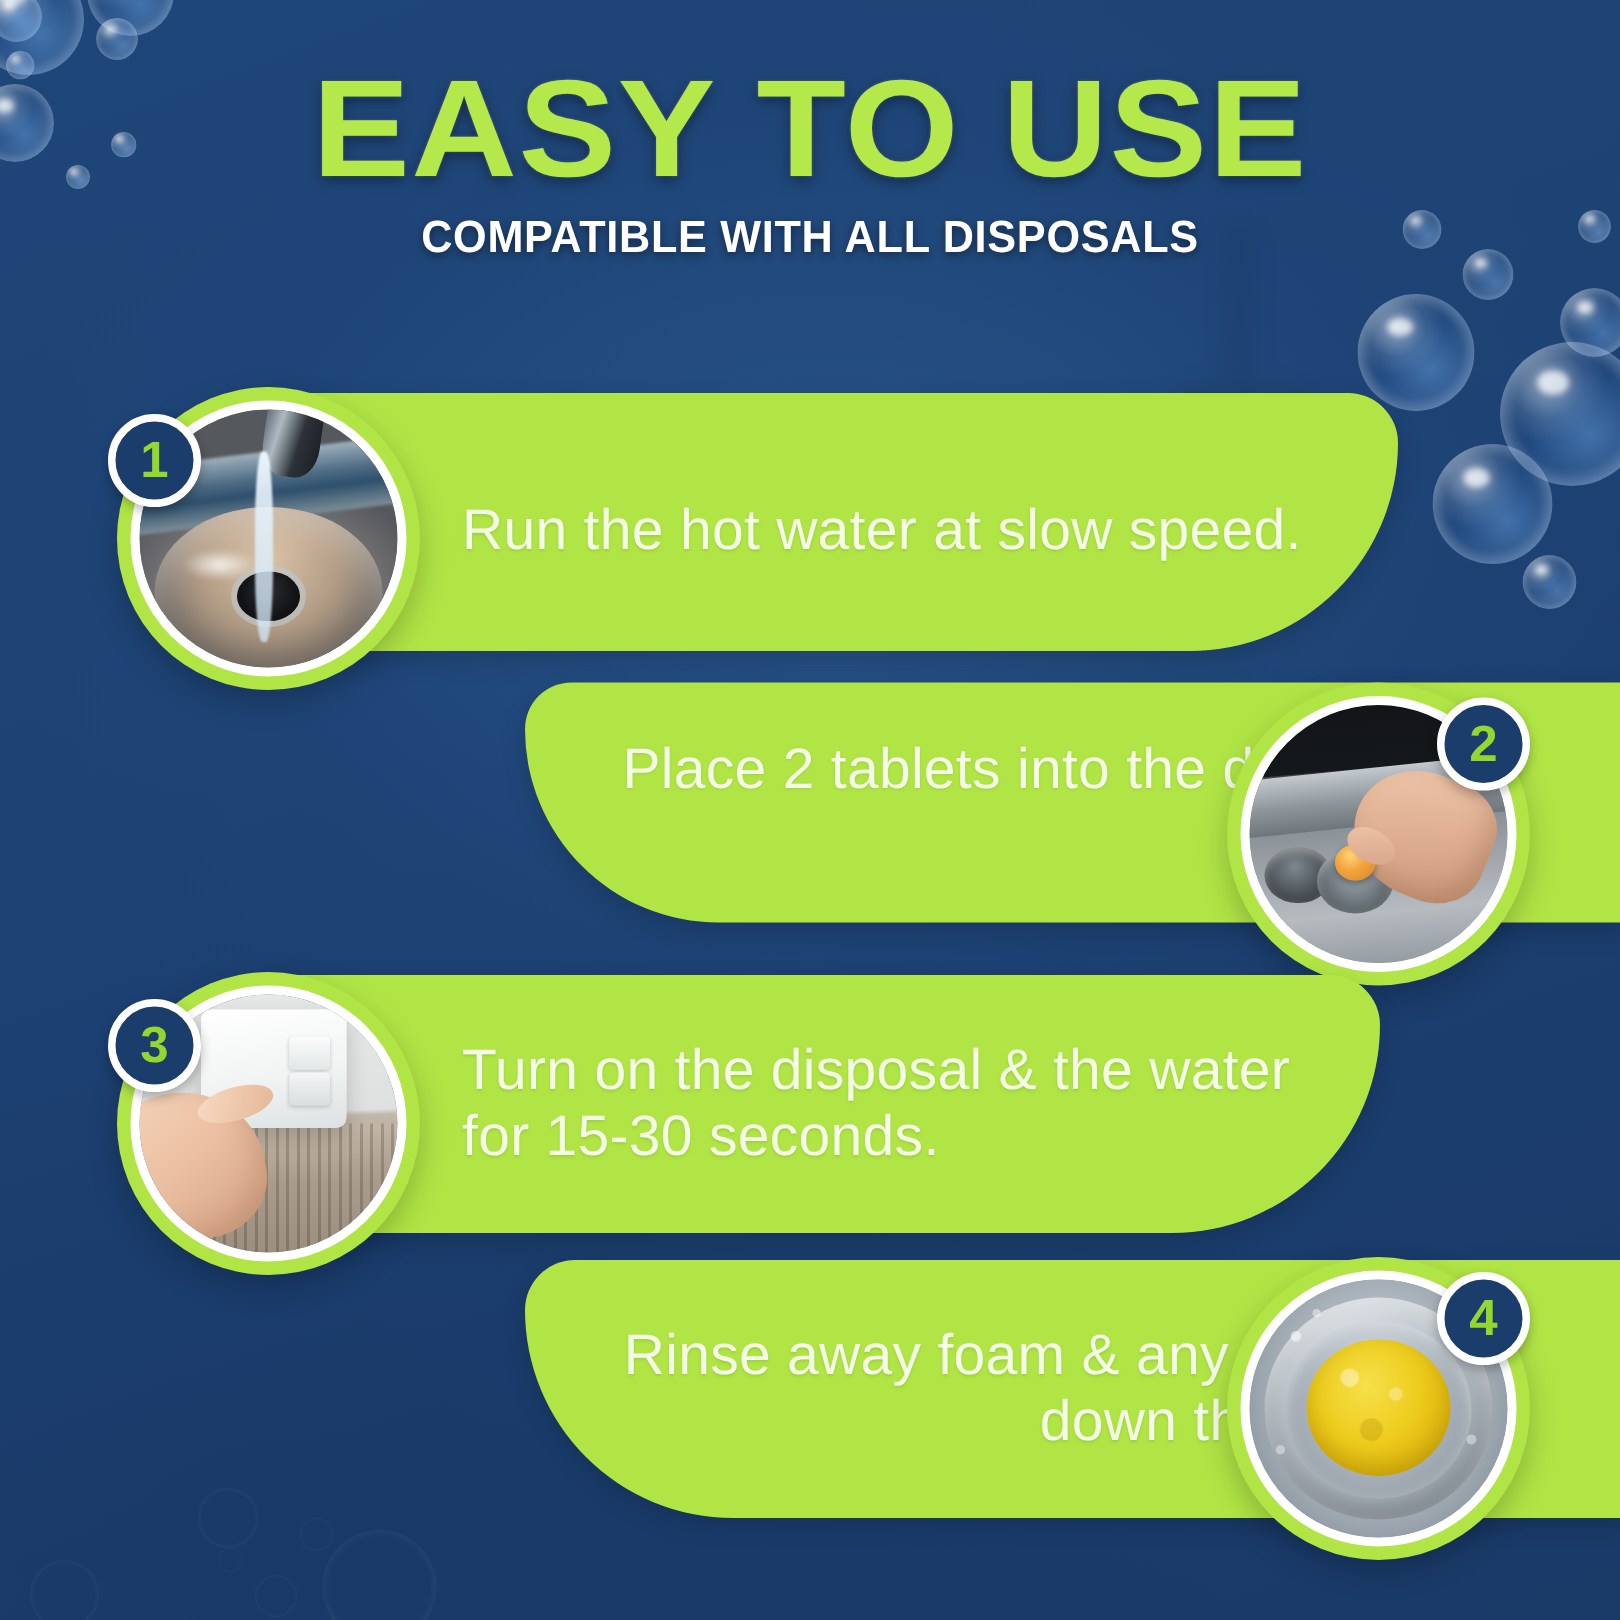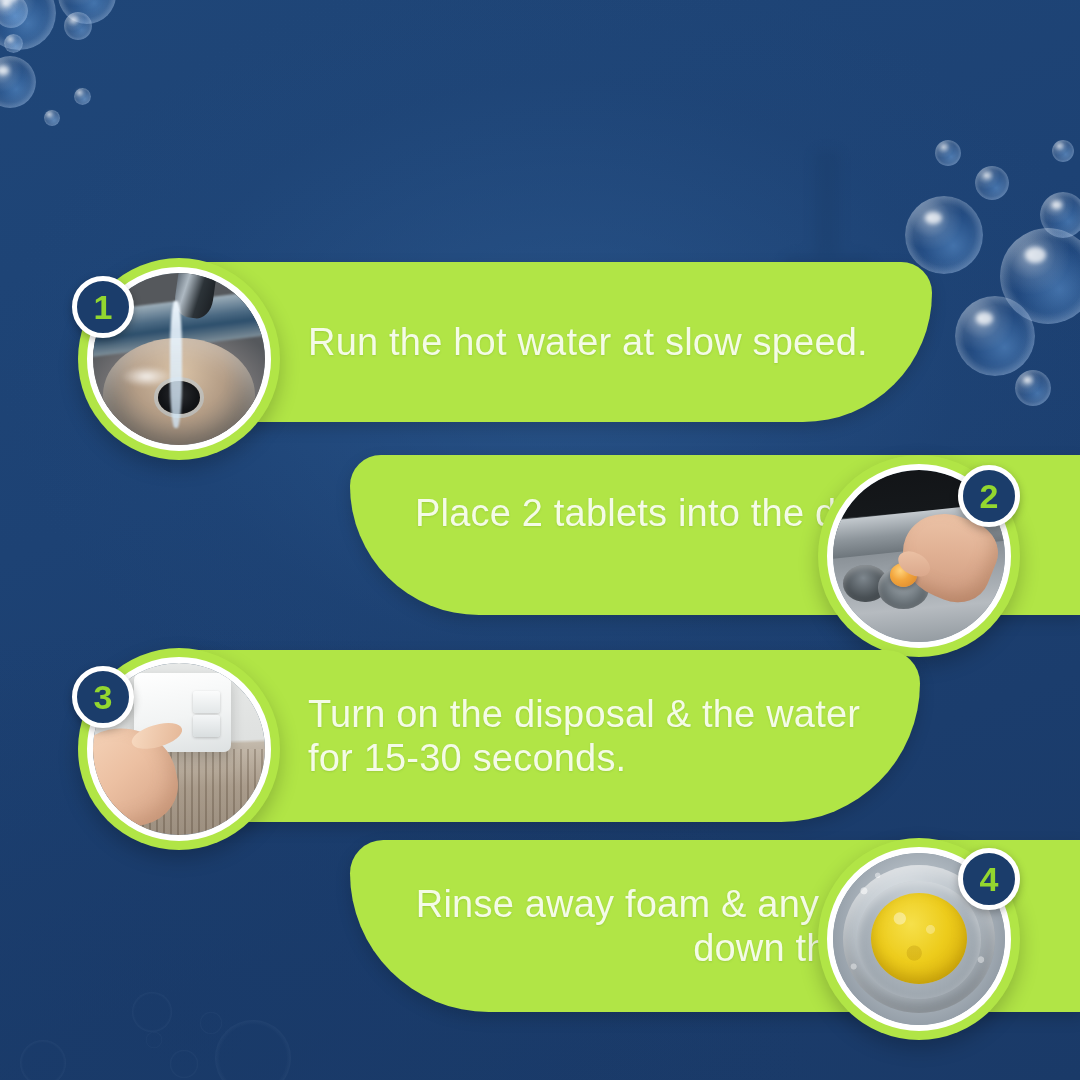--- a/index.html
+++ b/index.html
@@ -227,23 +227,27 @@
   <div class="bubble" style="left:1015px;top:370px;width:36px;height:36px;"></div>
   <div class="bubble" style="left:1052px;top:140px;width:22px;height:22px;"></div>
 
   <div class="bubble ghost" style="left:132px;top:992px;width:40px;height:40px;"></div>
   <div class="bubble ghost" style="left:146px;top:1032px;width:16px;height:16px;"></div>
   <div class="bubble ghost" style="left:200px;top:1012px;width:22px;height:22px;"></div>
   <div class="bubble ghost" style="left:170px;top:1050px;width:28px;height:28px;"></div>
   <div class="bubble ghost" style="left:215px;top:1020px;width:76px;height:76px;"></div>
   <div class="bubble ghost" style="left:20px;top:1040px;width:46px;height:46px;"></div>
 
+  <div class="header">
+    <div class="title">EASY TO USE</div>
+    <div class="subtitle">COMPATIBLE WITH ALL DISPOSALS</div>
+  </div>
 
   <div class="step">
-    <div class="bar left-img" style="left:180px;top:262px;width:568px;height:160px;padding:0 56px 0 128px;">
+    <div class="bar left-img" style="left:180px;top:262px;width:568px;height:160px;padding:12px 56px 0 128px;">
       <div class="txt">Run the hot water at slow speed.</div>
     </div>
     <div class="photo" style="left:78px;top:258px;width:202px;height:202px;">
       <div class="ring">
           <div class="img">
         <div class="scene">
           <div class="s1-bg"></div>
               <div class="s1-rim"></div>
               <div class="s1-bowl"></div>
           <div class="s1-spark"></div>

